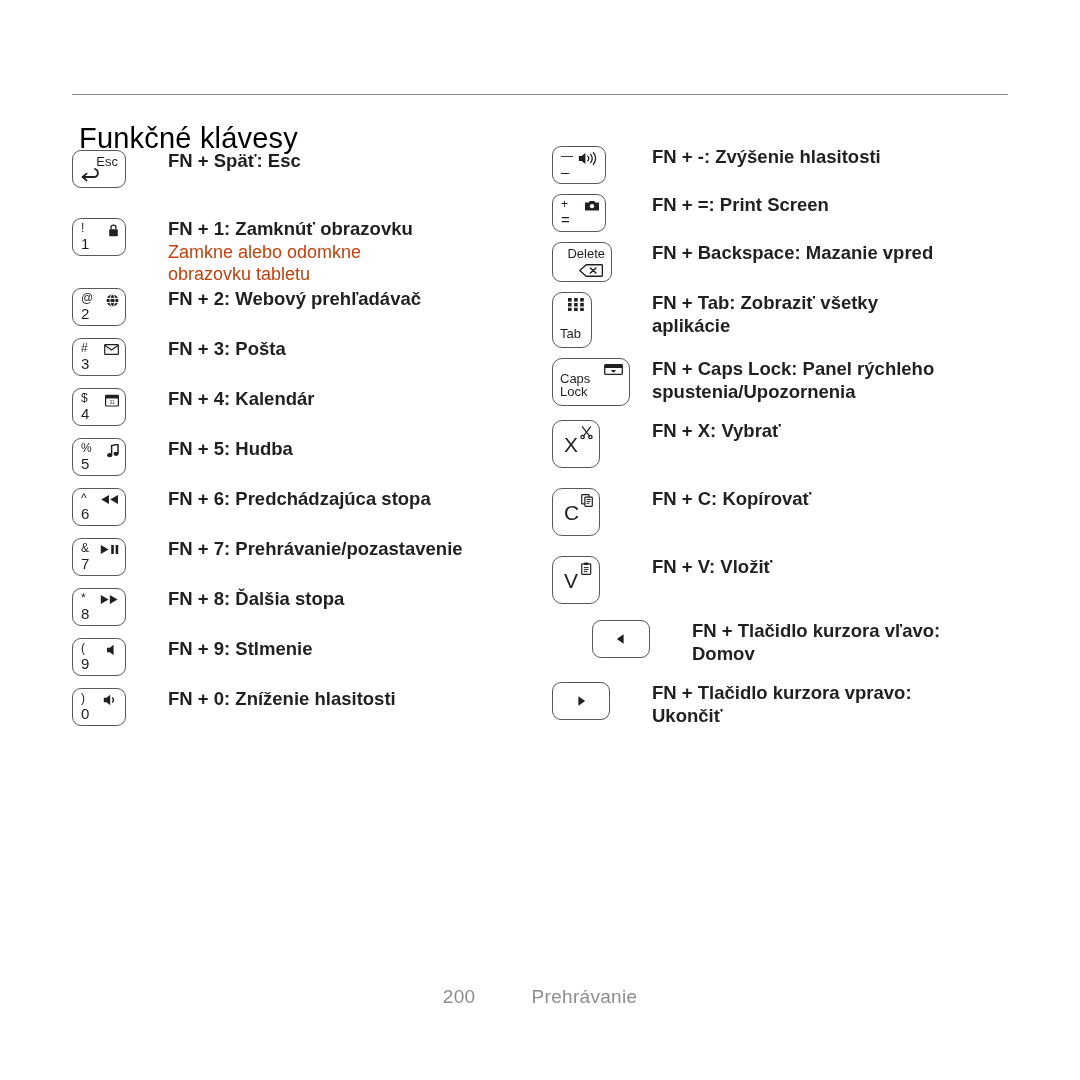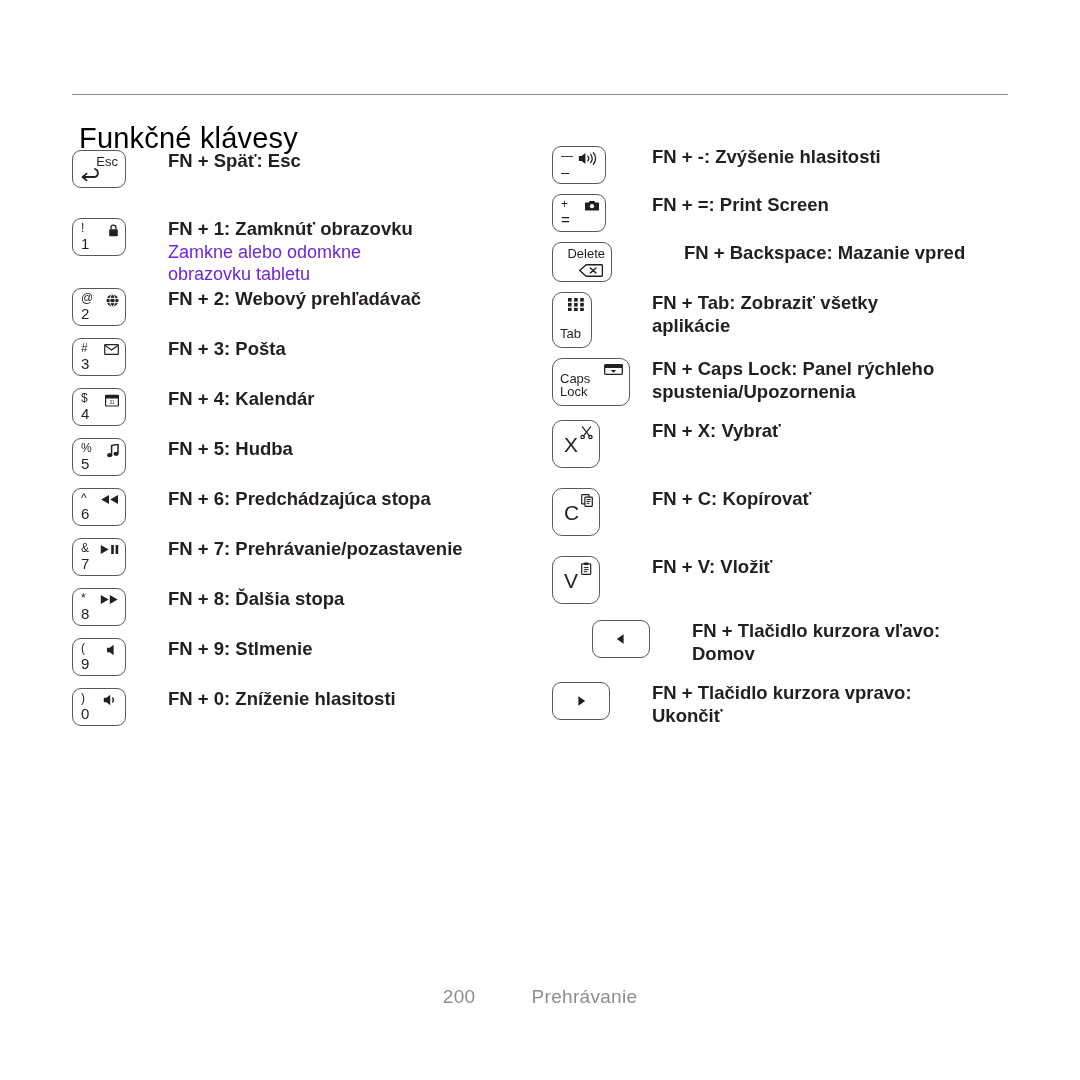--- a/index.html
+++ b/index.html
@@ -39,21 +39,21 @@
 
   .row{position:relative;display:flex;align-items:flex-start;}
   .keyslot{flex:0 0 auto;display:flex;justify-content:flex-start;}
   .textslot{flex:1 1 auto;}
 
   .desc{
     font-size:18.5px;font-weight:700;color:#231f20;
     line-height:1.24;letter-spacing:0;
   }
   .sub{
-    font-size:18px;font-weight:400;color:#6d28d9;
+    font-size:18px;font-weight:400;color:#c2410c;
     line-height:1.24;letter-spacing:0;
   }
 
   
   .key{
     position:relative;
     box-sizing:border-box;
     border:1.4px solid #58585b;
     background:#fff;
     border-radius:9px;
@@ -291,21 +291,21 @@
             <span class="k-icon-tr"><svg width="14" height="11" viewBox="0 0 14 11">
                 <path d="M0.6 2.6 h3.1 l1-1.6 h4.6 l1 1.6 h3.1 a0.6 0.6 0 0 1 0.6 0.6 v6.6 a0.6 0.6 0 0 1 -0.6 0.6 H0.6 a0.6 0.6 0 0 1 -0.6 -0.6 V3.2 a0.6 0.6 0 0 1 0.6 -0.6 z" fill="#231f20"></path>
                 <circle cx="7" cy="6.2" r="2.1" fill="#fff"></circle>
               </svg></span>
           </div>
         </div>
         <div class="textslot">
           <div class="desc">FN + =: Print Screen</div>
         </div>
       </div>
-      <div class="row" style="position: absolute; left: 0px; top: 100px; width: 470px; gap: 32px;">
+      <div class="row" style="position: absolute; left: 0px; top: 100px; width: 470px;">
         <div class="keyslot" style="width: 100px;">
           <div class="key del">
             <span class="k-word-tr">Delete</span>
             <span class="k-icon-br"><svg width="24" height="13" viewBox="0 0 24 13">
                 <path d="M7.2 0.8 H22.6 a0.8 0.8 0 0 1 0.8 0.8 V11.4 a0.8 0.8 0 0 1 -0.8 0.8 H7.2 L0.8 6.5 Z" fill="none" stroke="#231f20" stroke-width="1.4" stroke-linejoin="round"></path>
                 <path d="M11.4 4 L17 9 M17 4 L11.4 9" stroke="#231f20" stroke-width="1.5" stroke-linecap="round"></path>
               </svg></span>
           </div>
         </div>
         <div class="textslot">

